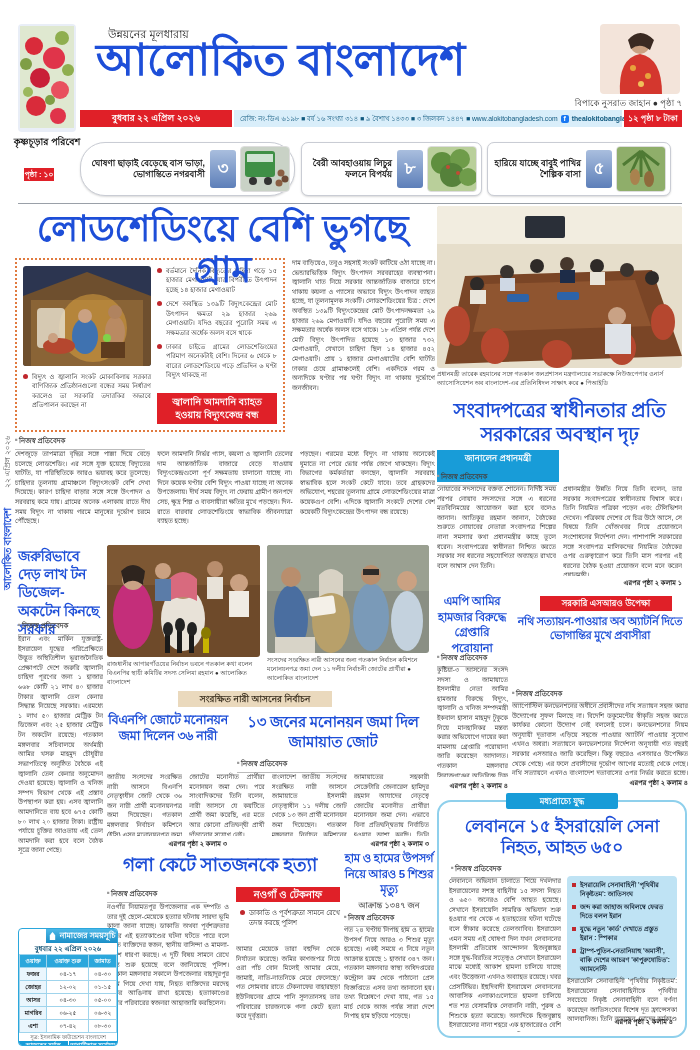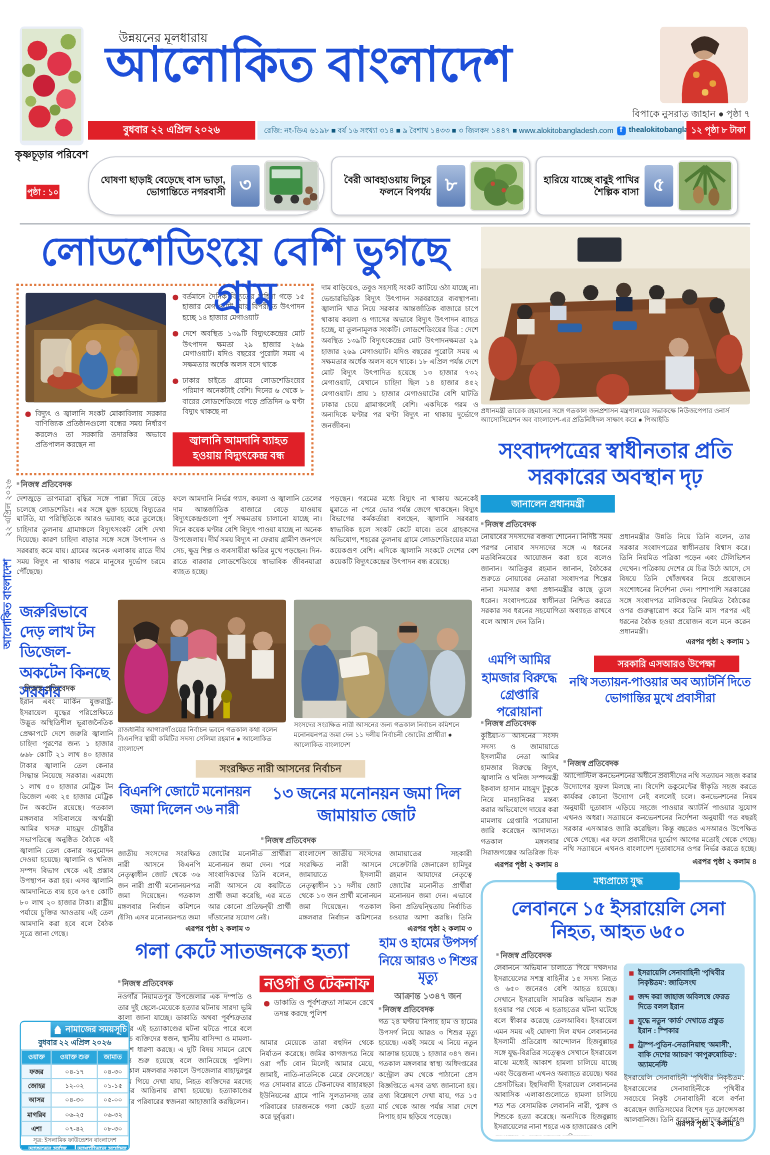--- a/index.html
+++ b/index.html
@@ -207,21 +207,21 @@
       <rect x="33" y="84" width="16" height="14" fill="#e8e4da"></rect>
         <rect x="63" y="72" width="15" height="13" fill="#cfd8e4"></rect>
         <rect x="123" y="64" width="15" height="13" fill="#1d2c48"></rect>
         <rect x="153" y="66" width="15" height="13" fill="#e8e4da"></rect>
       <circle cx="180" cy="110" r="9" fill="#c9a285"></circle>
         <rect x="168" y="118" width="26" height="30" fill="#dfe3e8"></rect>
     </svg>
   </div>
   <div class="abs cap" style="left:437px;top:370px;width:245px;height:26px;">প্রধানমন্ত্রী তারেক রহমানের সঙ্গে গতকাল জনপ্রশাসন মন্ত্রণালয়ের সভাকক্ষে নিউজপেপার ওনার্স অ্যাসোসিয়েশন অব বাংলাদেশ-এর প্রতিনিধিদল সাক্ষাৎ করে ● পিআইডি</div>
   <div class="abs hl center" style="left:437px;top:398px;width:245px;font-size:19.5px;line-height:1.25;">সংবাদপত্রের স্বাধীনতার প্রতি সরকারের অবস্থান দৃঢ়</div>
-  <div class="abs bluebox" style="left:437px;top:450px;width:122px;height:16px;font-size:8.5px;line-height:16px;font-weight:bold;">জানালেন প্রধানমন্ত্রী</div>
+  <div class="abs bluebox" style="left:437px;top:450px;width:122px;height:32px;font-size:8.5px;line-height:16px;font-weight:bold;">জানালেন প্রধানমন্ত্রী</div>
   <div class="abs byline" style="left:437px;top:471px;width:120px;">নিজস্ব প্রতিবেদক</div>
   <div class="abs cols" style="left:437px;top:484px;width:245px;height:92px;">
     <div class="just" style="height:92px;">নোয়াবের সদস্যদের বক্তব্য শোনেন। নির্দিষ্ট সময় পরপর নোয়াব সদস্যদের সঙ্গে এ ধরনের মতবিনিময়ের আয়োজন করা হবে বলেও জানান। আতিকুর রহমান জানান, বৈঠকের শুরুতে নোয়াবের নেতারা সংবাদপত্র শিল্পের নানা সমস্যার কথা প্রধানমন্ত্রীর কাছে তুলে ধরেন। সংবাদপত্রের স্বাধীনতা নিশ্চিত করতে সরকার সব ধরনের সহযোগিতা অব্যাহত রাখবে বলে আশ্বাস দেন তিনি।</div>
     <div class="just" style="height:92px;">প্রধানমন্ত্রীর উন্নতি নিয়ে তিনি বলেন, তার সরকার সংবাদপত্রের স্বাধীনতায় বিশ্বাস করে। তিনি নিয়মিত পত্রিকা পড়েন এবং টেলিভিশন দেখেন। পত্রিকায় দেশের যে চিত্র উঠে আসে, সে বিষয়ে তিনি খোঁজখবর নিয়ে প্রয়োজনে সংশোধনের নির্দেশনা দেন। পাশাপাশি সরকারের সঙ্গে সংবাদপত্র মালিকদের নিয়মিত বৈঠকের ওপর গুরুত্বারোপ করে তিনি মাস পরপর এই ধরনের বৈঠক হওয়া প্রয়োজন বলে মনে করেন প্রধানমন্ত্রী।</div>
   </div>
   <div class="abs jump" style="left:595px;top:577px;width:87px;">এরপর পৃষ্ঠা ২ কলাম ১</div>
 
   <div class="abs vtext" style="left:2px;top:432px;height:56px;font-size:7.5px;color:#555;">২২ এপ্রিল ২০২৬</div>
   <div class="abs vtext hl" style="left:0px;top:494px;height:96px;font-size:10px;">আলোকিত বাংলাদেশ</div>
 
@@ -325,29 +325,29 @@
           <span class="sq"></span>
           <span class="bt">ট্রাম্প-পুতিন-নেতানিয়াহু 'অমার্সী', বাকি দেশের আচরণ 'কাপুরুষোচিত': অ্যামনেস্টি</span>
         </div>
     </div>
     <div style="position:absolute;left:128px;top:174px;width:110px;height:48px;" class="just">ইসরায়েলি সেনাবাহিনী 'পৃথিবীর নিকৃষ্টতম': ইসরায়েলের সেনাবাহিনীকে পৃথিবীর সবচেয়ে নিকৃষ্ট সেনাবাহিনী বলে বর্ণনা করেছেন জাতিসংঘের বিশেষ দূত ফ্রান্সেসকা আলবানিজ। তিনি বলেছেন, তাদের কর্মকাণ্ড সব সীমারেখা অতিক্রম ও আন্তর্জাতিক আইন লঙ্ঘন করছে। ইসরায়েলি সেনারা এক</div>
     <div class="jump" style="position:absolute;right:12px;bottom:8px;width:90px;">এরপর পৃষ্ঠা ২ কলাম ৪</div>
   </div>
 
   <div class="abs hl center" style="left:100px;top:851px;width:240px;font-size:18.5px;">গলা কেটে সাতজনকে হত্যা</div>
   <div class="abs byline" style="left:107px;top:888px;width:100px;">নিজস্ব প্রতিবেদক</div>
-  <div class="abs redbox" style="left:236px;top:887px;width:104px;height:15px;font-size:14px;line-height:15px;font-weight:bold;">নওগাঁ ও টেকনাফ</div>
+  <div class="abs redbox" style="left:236px;top:887px;width:104px;height:15px;font-size:10px;line-height:15px;font-weight:bold;">নওগাঁ ও টেকনাফ</div>
   <div class="abs bul" style="left:240px;top:908px;width:100px;">
     <span class="dot"></span>
     <span class="bt" style="font-size:6.8px;">ডাকাতি ও পূর্বশত্রুতা সামনে রেখে তদন্ত করছে পুলিশ</span>
   </div>
   <div class="abs just" style="left:107px;top:902px;width:122px;height:140px;">নওগাঁর নিয়ামতপুর উপজেলার এক দম্পতি ও তার দুই ছেলে-মেয়েকে হত্যার ঘটনায় সারদা ভূমি কালা জানা যাচ্ছে। ডাকাতি অথবা পূর্বশত্রুতার জেরে এই হত্যাকাণ্ডের ঘটনা ঘটতে পারে বলে নিহত ব্যক্তিদের স্বজন, স্থানীয় বাসিন্দা ও মামলা-পুলিশ ধারণা করছে। এ দুটি বিষয় সামনে রেখে তদন্ত শুরু হয়েছে বলে জানিয়েছে পুলিশ। গতকাল মঙ্গলবার সকালে উপজেলার বাহাদুরপুর গ্রামে গিয়ে দেখা যায়, নিহত ব্যক্তিদের মরদেহ বাড়ির আঙিনায় রাখা হয়েছে। হত্যাকাণ্ডের শিকার পরিবারের স্বজনরা আহাজারি করছিলেন।</div>
   <div class="abs just" style="left:236px;top:944px;width:104px;height:98px;">আমার মেয়েকে তারা বহুদিন থেকে নির্যাতন করেছে। জমির কাগজপত্র নিয়ে ওরা পাঁচ বোন মিলেই আমার মেয়ে, জামাই, নাতি-নাতনিকে মেরে ফেলেছে।' গত সোমবার রাতে টেকনাফের বাহারছড়া ইউনিয়নের গ্রামে পানি সুলতানসহ তার পরিবারের চারজনকে গলা কেটে হত্যা করে দুর্বৃত্তরা।</div>
 
-  <div class="abs hl center" style="left:344px;top:851px;width:90px;font-size:11.5px;line-height:1.35;">হাম ও হামের উপসর্গ নিয়ে আরও ৩ শিশুর মৃত্যু</div>
+  <div class="abs hl center" style="left:344px;top:851px;width:90px;font-size:11.5px;line-height:1.35;">হাম ও হামের উপসর্গ নিয়ে আরও 5 শিশুর মৃত্যু</div>
   <div class="abs center" style="left:344px;top:899px;width:90px;font-size:8px;color:#666;font-weight:bold;">আক্রান্ত ১৩৪৭ জন</div>
   <div class="abs byline" style="left:344px;top:912px;width:88px;">নিজস্ব প্রতিবেদক</div>
   <div class="abs just" style="left:344px;top:925px;width:90px;height:117px;">গত ২৪ ঘণ্টায় নিপাহ হাম ও হামের উপসর্গ নিয়ে আরও ৩ শিশুর মৃত্যু হয়েছে। একই সময়ে এ নিয়ে নতুন আক্রান্ত হয়েছে ১ হাজার ৩৪৭ জন। গতকাল মঙ্গলবার স্বাস্থ্য অধিদপ্তরের কন্ট্রোল রুম থেকে পাঠানো প্রেস বিজ্ঞপ্তিতে এসব তথ্য জানানো হয়। তথ্য বিশ্লেষণে দেখা যায়, গত ১৫ মার্চ থেকে আজ পর্যন্ত সারা দেশে নিপাহ হাম ছড়িয়ে পড়েছে।</div>
 
   <div class="abs" style="left:18px;top:928px;width:100px;height:118px;border:1px solid #2ba7dc;border-radius:4px;box-sizing:border-box;overflow:hidden;background:#fff;">
     <div style="background:linear-gradient(#4cb8e8,#1a8ec6);color:#fff;font-size:7.8px;font-weight:bold;text-align:right;height:14px;line-height:14px;display:flex;align-items:center;justify-content:center;gap:3px;margin-left:27px;">
       <svg width="9" height="9" viewBox="0 0 10 10">
           <path d="M5 0 Q7 2 8 4 L8 9 L2 9 L2 4 Q3 2 5 0Z" fill="#fff"></path>
         </svg>
       <span>নামাজের সময়সূচি</span>

